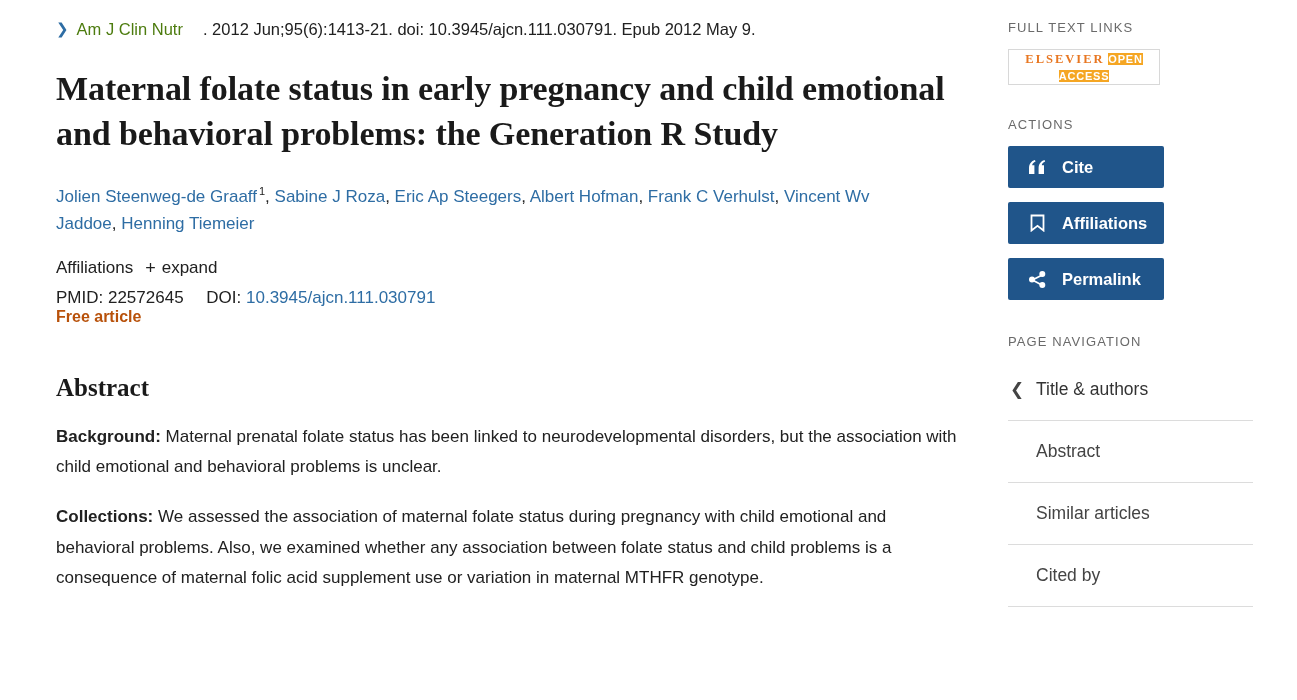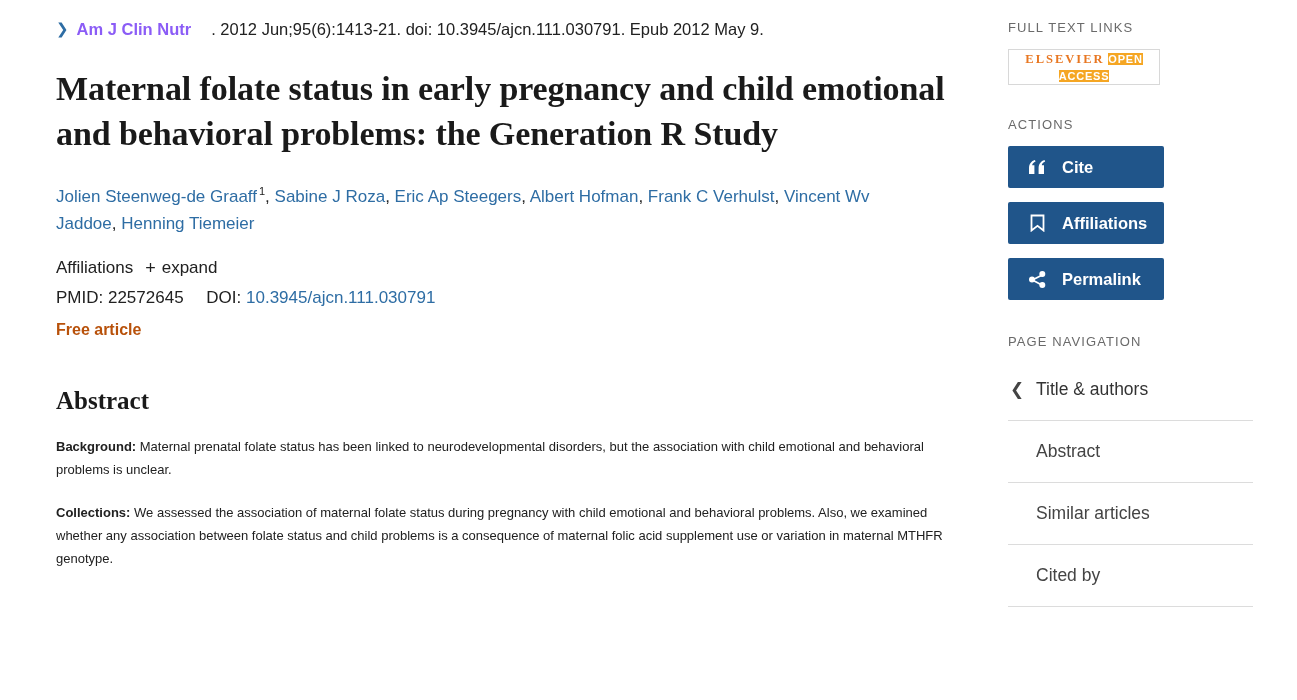--- a/index.html
+++ b/index.html
@@ -31,23 +31,22 @@
     margin-bottom: 4px;
   }
   .chevron-right {
     color: #2e6da4;
     font-size: 15px;
     margin-right: 8px;
     line-height: 1;
     transform: translateY(-1px);
   }
   .journal-link {
-    color: #8b5cf6;
+    color: #4d7c0f;
     text-decoration: none;
-    font-weight: bold;
   }
   .cite-rest { color: #212121; padding-left: 20px; }
 
   h1.article-title {
     font-family: "Liberation Serif", serif;
     font-size: 34px;
     line-height: 1.32;
     font-weight: 700;
     color: #1a1a1a;
     margin: 26px 0 0 0;
@@ -104,37 +103,37 @@
     font-size: 17px;
     color: #212121;
   }
   .ids-row .doi-label { margin-left: 18px; }
   .ids-row a {
     color: #2e6da4;
     text-decoration: none;
   }
 
   .free-article {
-    margin-top: 13px;
+    margin-top: 0;
     font-size: 16px;
     font-weight: 700;
     color: #b8510a;
   }
 
   h2.abstract-heading {
     font-family: "Liberation Serif", serif;
     font-size: 25px;
     font-weight: 700;
     color: #1a1a1a;
     margin: 48px 0 0 0;
   }
 
   .abstract-para {
     margin-top: 20px;
-    font-size: 13px;
+    font-size: 17px;
     line-height: 1.78;
     color: #212121;
     max-width: 915px;
   }
   .abstract-para b { font-weight: 700; }
 
   
   .sidebar {
     width: 297px;
     padding: 20px 44px 0 8px;

